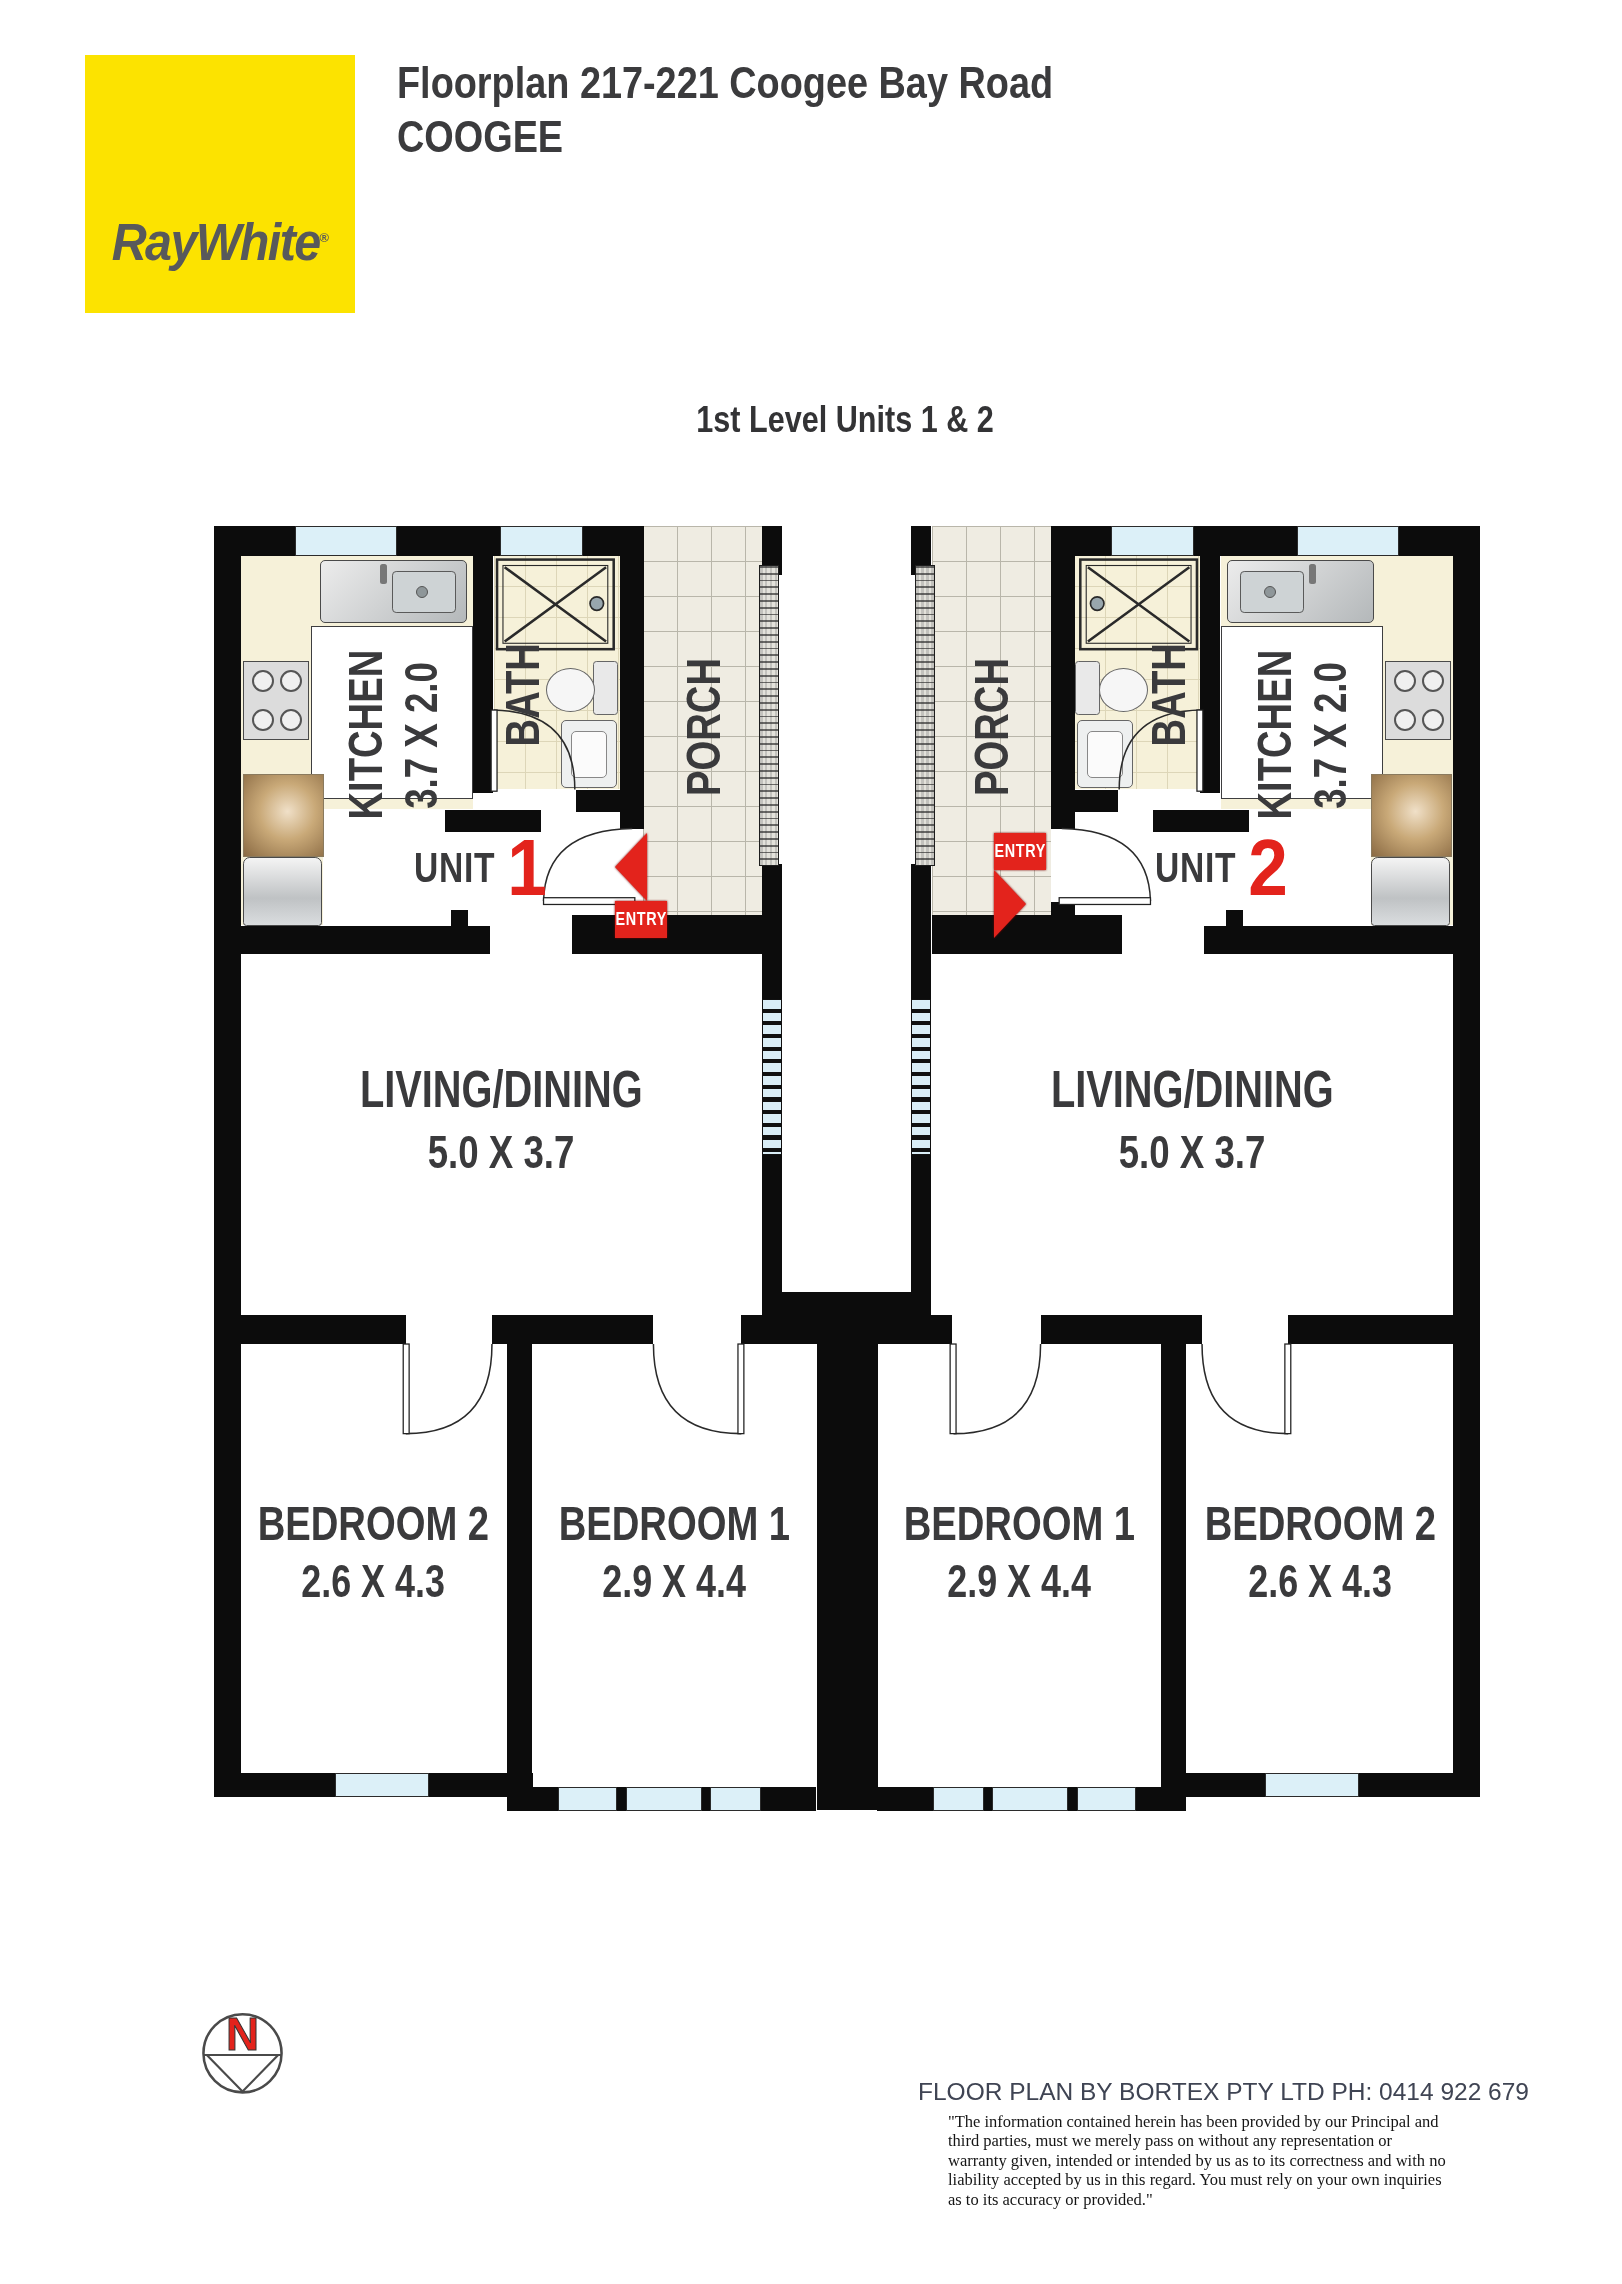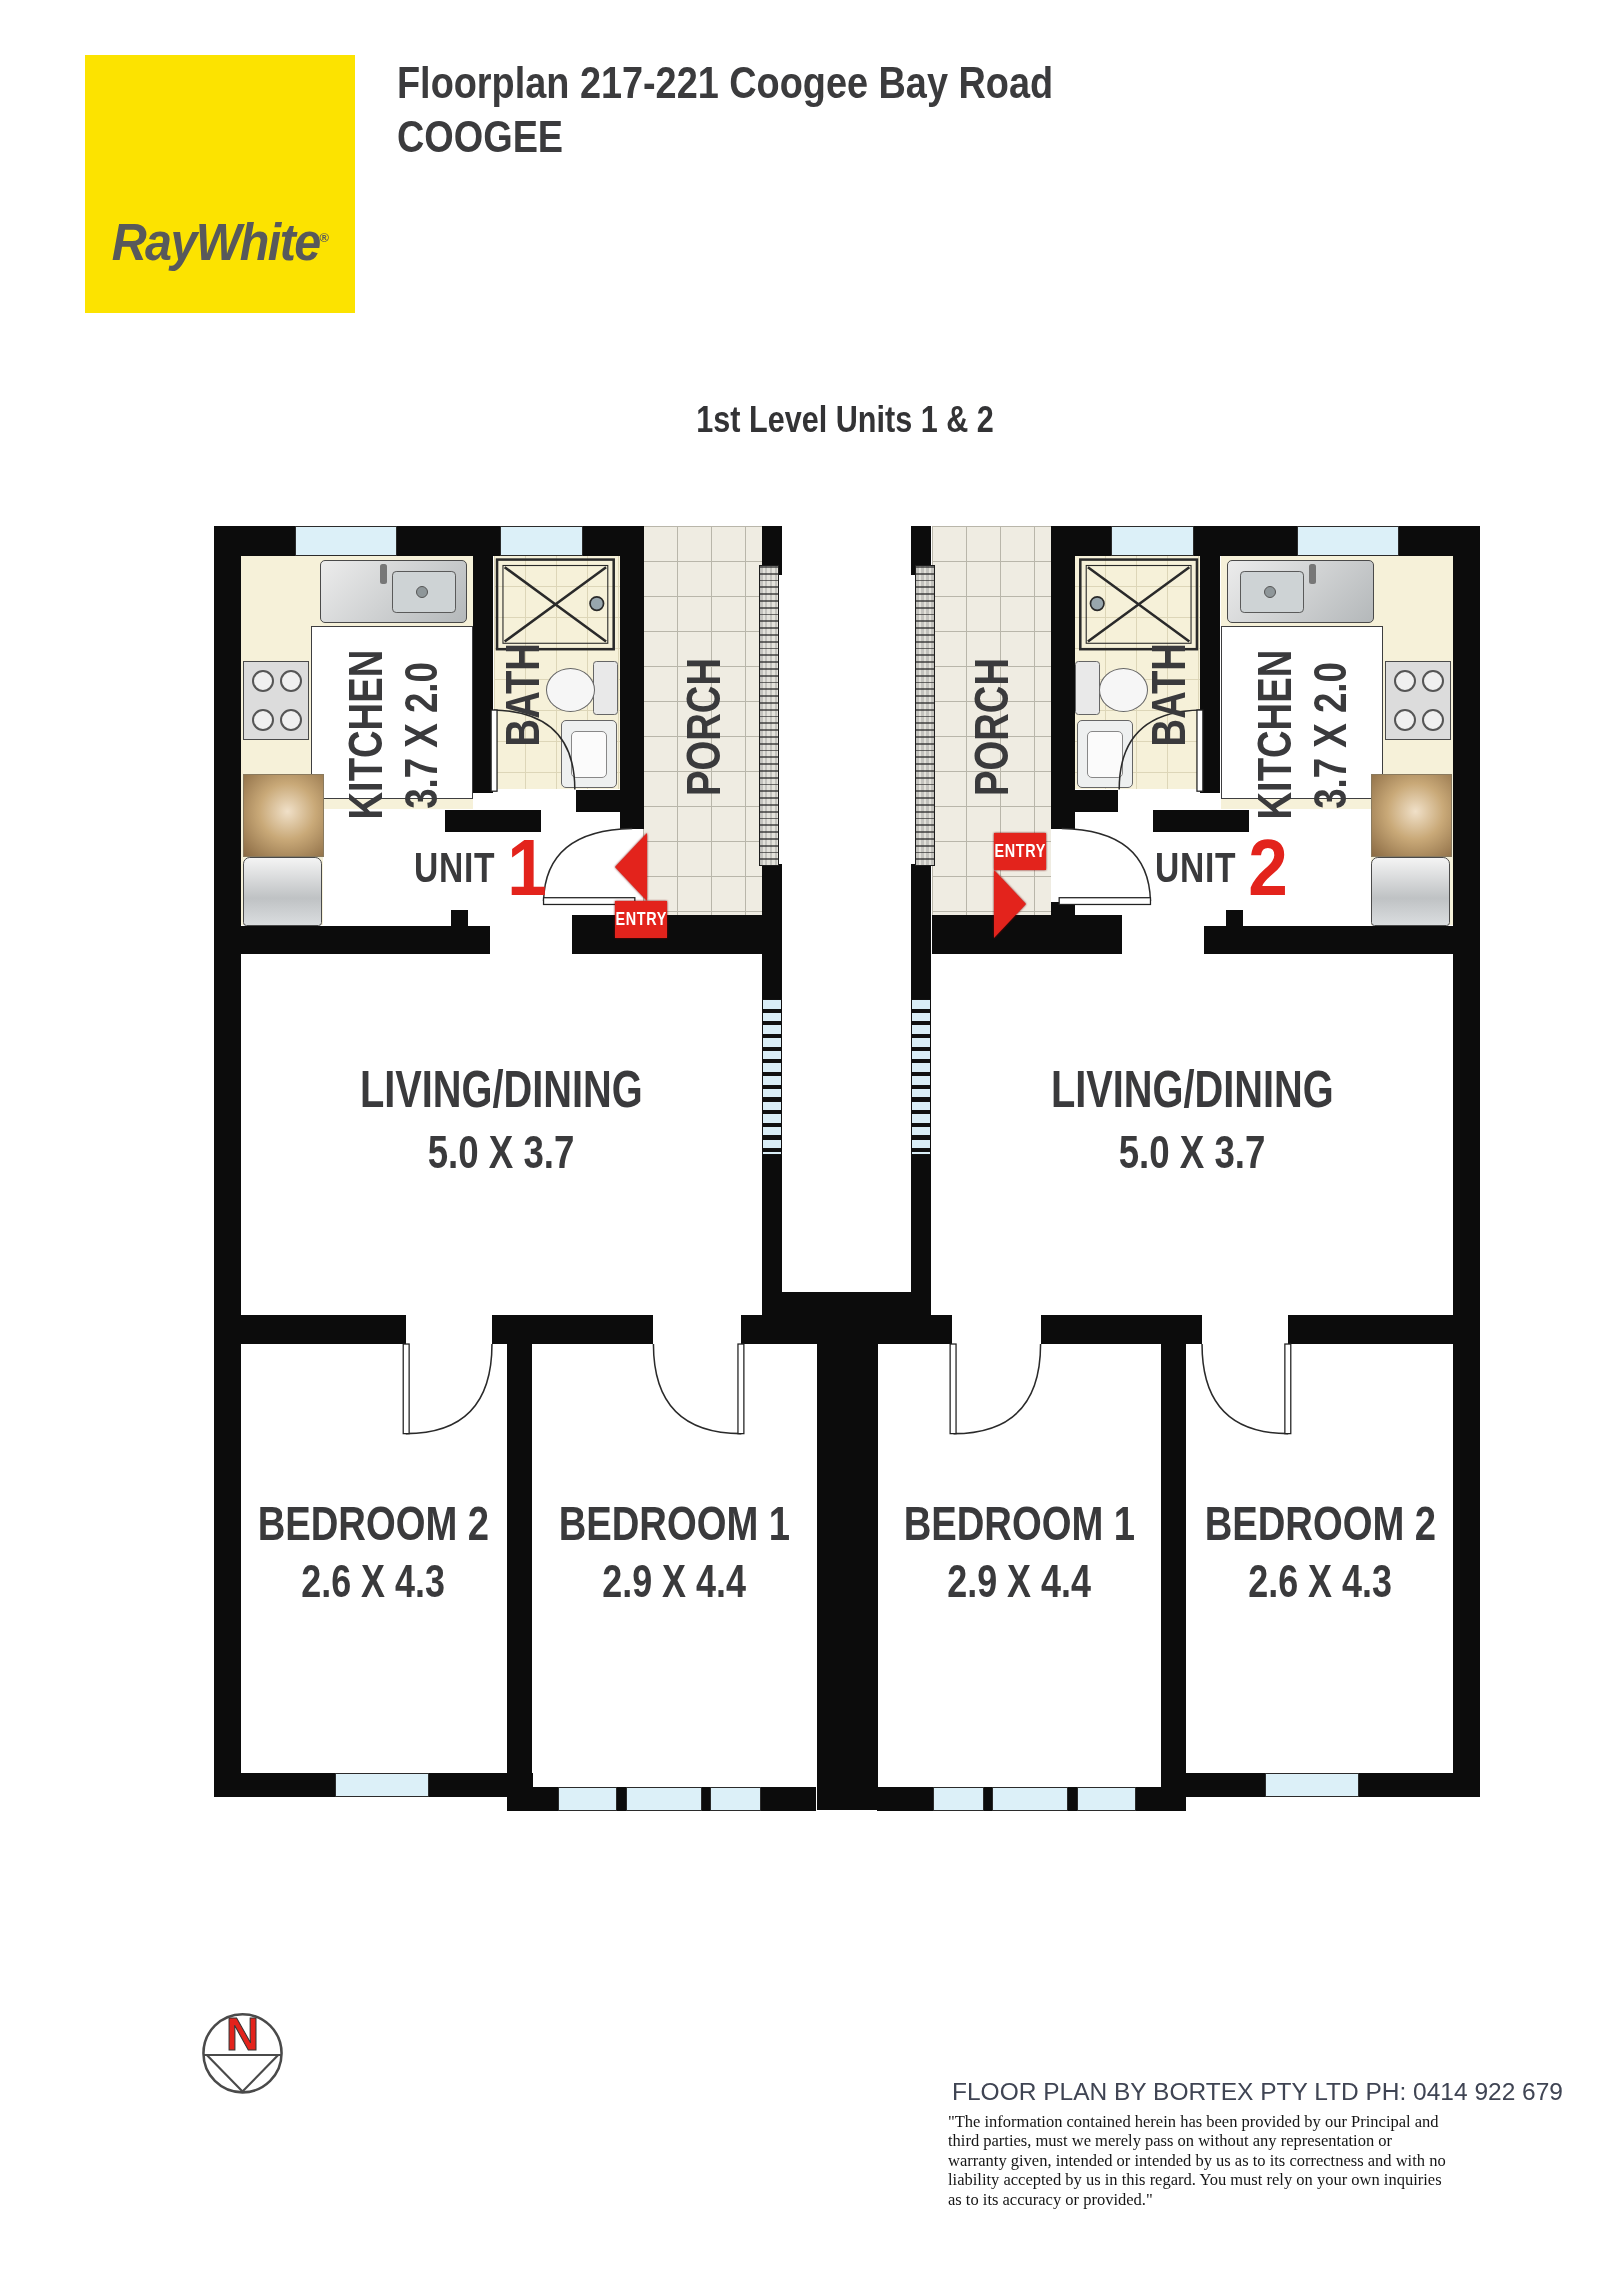--- a/index.html
+++ b/index.html
@@ -56,21 +56,21 @@
     display:flex;align-items:center;justify-content:center;}
   .entry .shaft span{display:inline-block;transform:scaleX(0.8);letter-spacing:0.8px;}
   #logo{position:absolute;left:85px;top:55px;width:270px;height:258px;background:var(--brand-yellow,#fce300);
     display:flex;align-items:flex-end;justify-content:center;padding-bottom:41px;box-sizing:border-box;}
   #logo .lg{font-size:51px;font-weight:bold;font-style:italic;color:#58595b;letter-spacing:-1.7px;transform:scaleX(0.95);}
   #logo sup{font-size:13.5px;font-style:normal;}
   #title{position:absolute;left:397px;top:56px;color:#3b3b3d;font-weight:bold;}
   #title div{font-size:44px;line-height:54px;transform:scaleX(0.86);transform-origin:left center;white-space:nowrap;}
   #subtitle{position:absolute;left:423px;top:399px;width:845px;text-align:center;color:#333335;font-weight:bold;}
   #subtitle span{font-size:36px;display:inline-block;transform:scaleX(0.85);white-space:nowrap;}
-  #credit{position:absolute;left:952px;top:2078px;font-size:24.5px;color:#3f4453;white-space:nowrap;}
+  #credit{position:absolute;left:918px;top:2078px;font-size:24.5px;color:#3f4453;white-space:nowrap;}
   #disclaimer{position:absolute;left:948px;top:2112px;font-family:"Liberation Serif",serif;
     font-size:16.5px;line-height:19.4px;color:#151515;}
   #disclaimer div{white-space:nowrap;}
   svg.overlay{position:absolute;left:0;top:0;pointer-events:none;}
 </style>
 </head>
 <body>
 
 <div id="logo">
   <span class="lg"><span>RayWhite</span><sup>®</sup></span>

